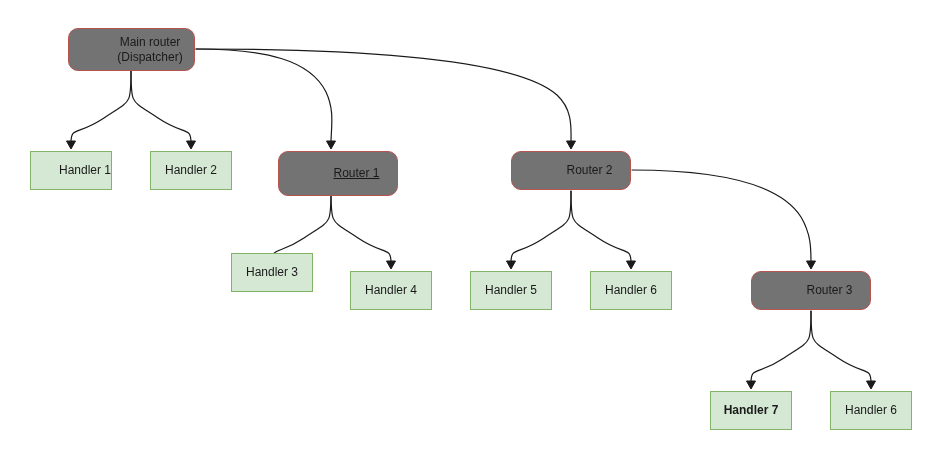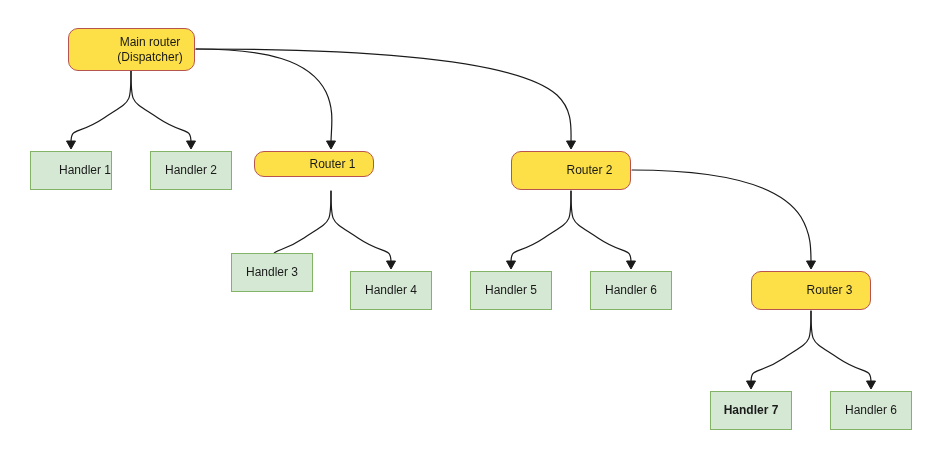--- a/index.html
+++ b/index.html
@@ -31,21 +31,21 @@
     display: flex;
     align-items: center;
     justify-content: center;
     text-align: center;
     font-size: 12px;
     line-height: 1.25;
     color: #1a1a1a;
     white-space: pre-line;
   }
   .node.router {
-    background: #fde047;
+    background: #737373;
     border: 1px solid #b85450;
     border-radius: 10px;
     padding-left: 37px;
   }
   .node.handler {
     background: #d5e8d4;
     border: 1px solid #82b366;
     border-radius: 0;
   }
 </style>
@@ -99,21 +99,21 @@
         <path d="M 811 311 C 811 345 811 340 838 358 C 865 376 871 366 871 383" fill="none" stroke="#1a1a1a" stroke-width="1.2" stroke-linecap="round"></path>
         <path d="M 866.5 381 L 871 389 L 875.5 381 Z" fill="#1a1a1a" stroke="#1a1a1a" stroke-width="1" stroke-linejoin="round"></path>
       </g>
     </svg>
 
   <div id="node-layer">
       <div class="node router" style="left: 68px; top: 28px; width: 127px; height: 43px;"><span>Main router
 (Dispatcher)</span></div>
       <div class="node handler" style="left: 30px; top: 151px; width: 82px; height: 39px; justify-content: flex-end;"><span>Handler 1</span></div>
       <div class="node handler" style="left: 150px; top: 151px; width: 82px; height: 39px;"><span>Handler 2</span></div>
-      <div class="node router" style="left: 254px; top: 151px; width: 120px; height: 26px;"><span>Router 1</span></div>
+      <div class="node router" style="left: 278px; top: 151px; width: 120px; height: 45px; text-decoration: underline;"><span>Router 1</span></div>
       <div class="node router" style="left: 511px; top: 151px; width: 120px; height: 39px;"><span>Router 2</span></div>
       <div class="node handler" style="left: 231px; top: 253px; width: 82px; height: 39px;"><span>Handler 3</span></div>
       <div class="node handler" style="left: 350px; top: 271px; width: 82px; height: 39px;"><span>Handler 4</span></div>
       <div class="node handler" style="left: 470px; top: 271px; width: 82px; height: 39px;"><span>Handler 5</span></div>
       <div class="node handler" style="left: 590px; top: 271px; width: 82px; height: 39px;"><span>Handler 6</span></div>
       <div class="node router" style="left: 751px; top: 271px; width: 120px; height: 39px;"><span>Router 3</span></div>
       <div class="node handler" style="left: 710px; top: 391px; width: 82px; height: 39px; font-weight: bold;"><span>Handler 7</span></div>
       <div class="node handler" style="left: 830px; top: 391px; width: 82px; height: 39px;"><span>Handler 6</span></div>
     </div>
 

